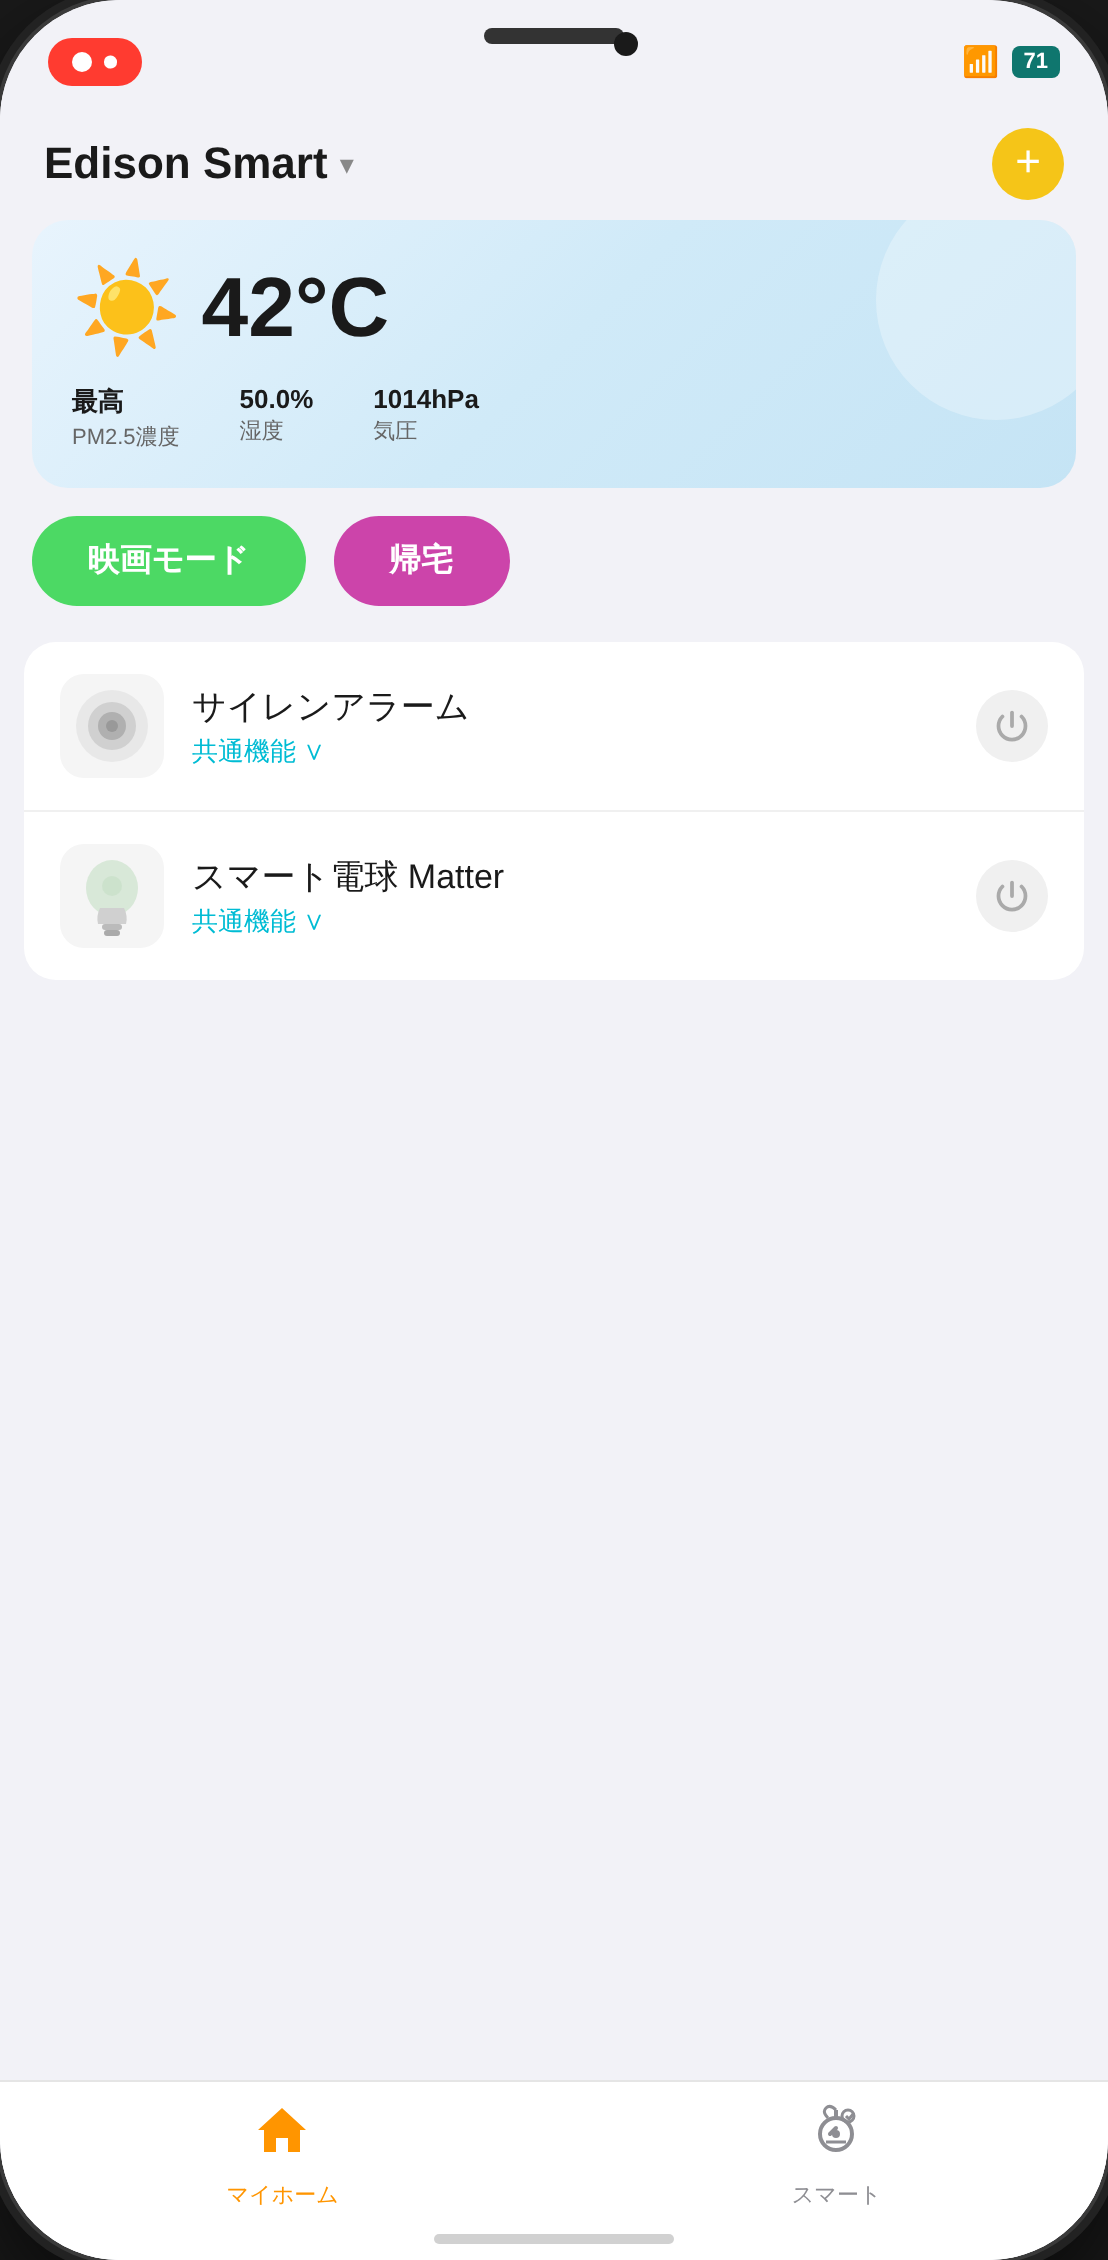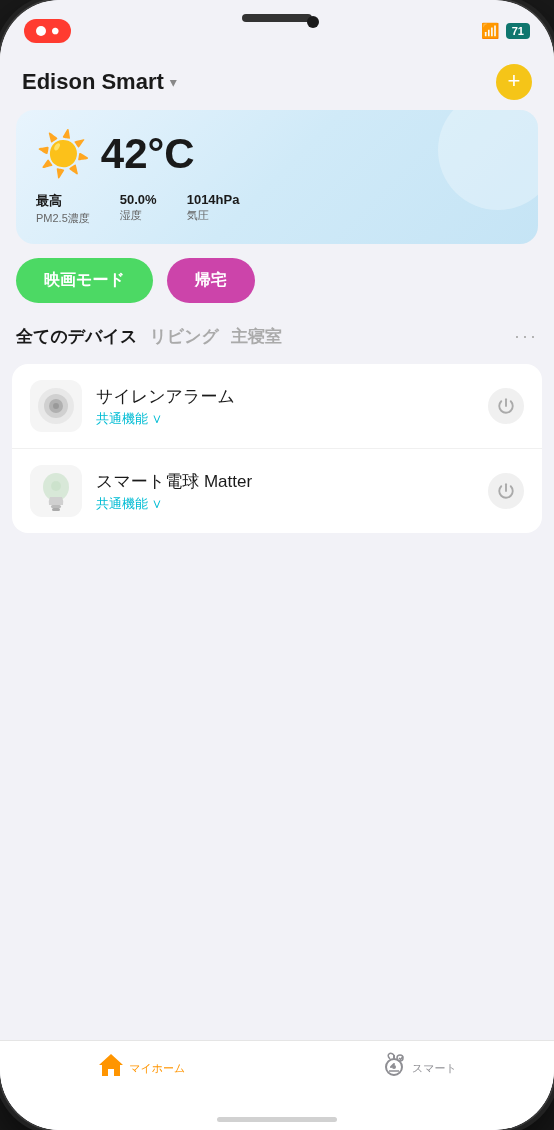--- a/index.html
+++ b/index.html
@@ -323,21 +323,21 @@
       height: 90px;
       background: white;
       border-top: 1px solid #e5e5e5;
       display: flex;
       align-items: flex-start;
       justify-content: space-around;
       padding-top: 10px;
     }
     .nav-item {
       display: flex;
-      flex-direction: row;
+      flex-direction: column;
       align-items: center;
       gap: 4px;
       cursor: pointer;
       padding: 0 20px;
     }
     .nav-icon {
       font-size: 28px;
     }
     .nav-icon.active {
       color: #ff9500;
@@ -425,26 +425,20 @@
             <div class="weather-detail-label">気圧</div>
           </div>
         </div>
       </div>
 
       <div class="scene-buttons">
         <button class="scene-btn scene-btn-movie">映画モード</button>
         <button class="scene-btn scene-btn-home">帰宅</button>
       </div>
 
-      <div class="device-tabs">
-        <span class="device-tab active">全てのデバイス</span>
-        <span class="device-tab">リビング</span>
-        <span class="device-tab">主寝室</span>
-        <span class="device-tab-dots">···</span>
-      </div>
 
       <div class="device-list">
 
 
         <div class="device-item">
           <div class="device-icon-area">
             <svg width="40" height="40" viewBox="0 0 40 40">
               <circle cx="20" cy="20" r="18" fill="#e8e8e8"></circle>
               <circle cx="20" cy="20" r="12" fill="#d0d0d0"></circle>
               <circle cx="20" cy="20" r="7" fill="#b0b0b0"></circle>

